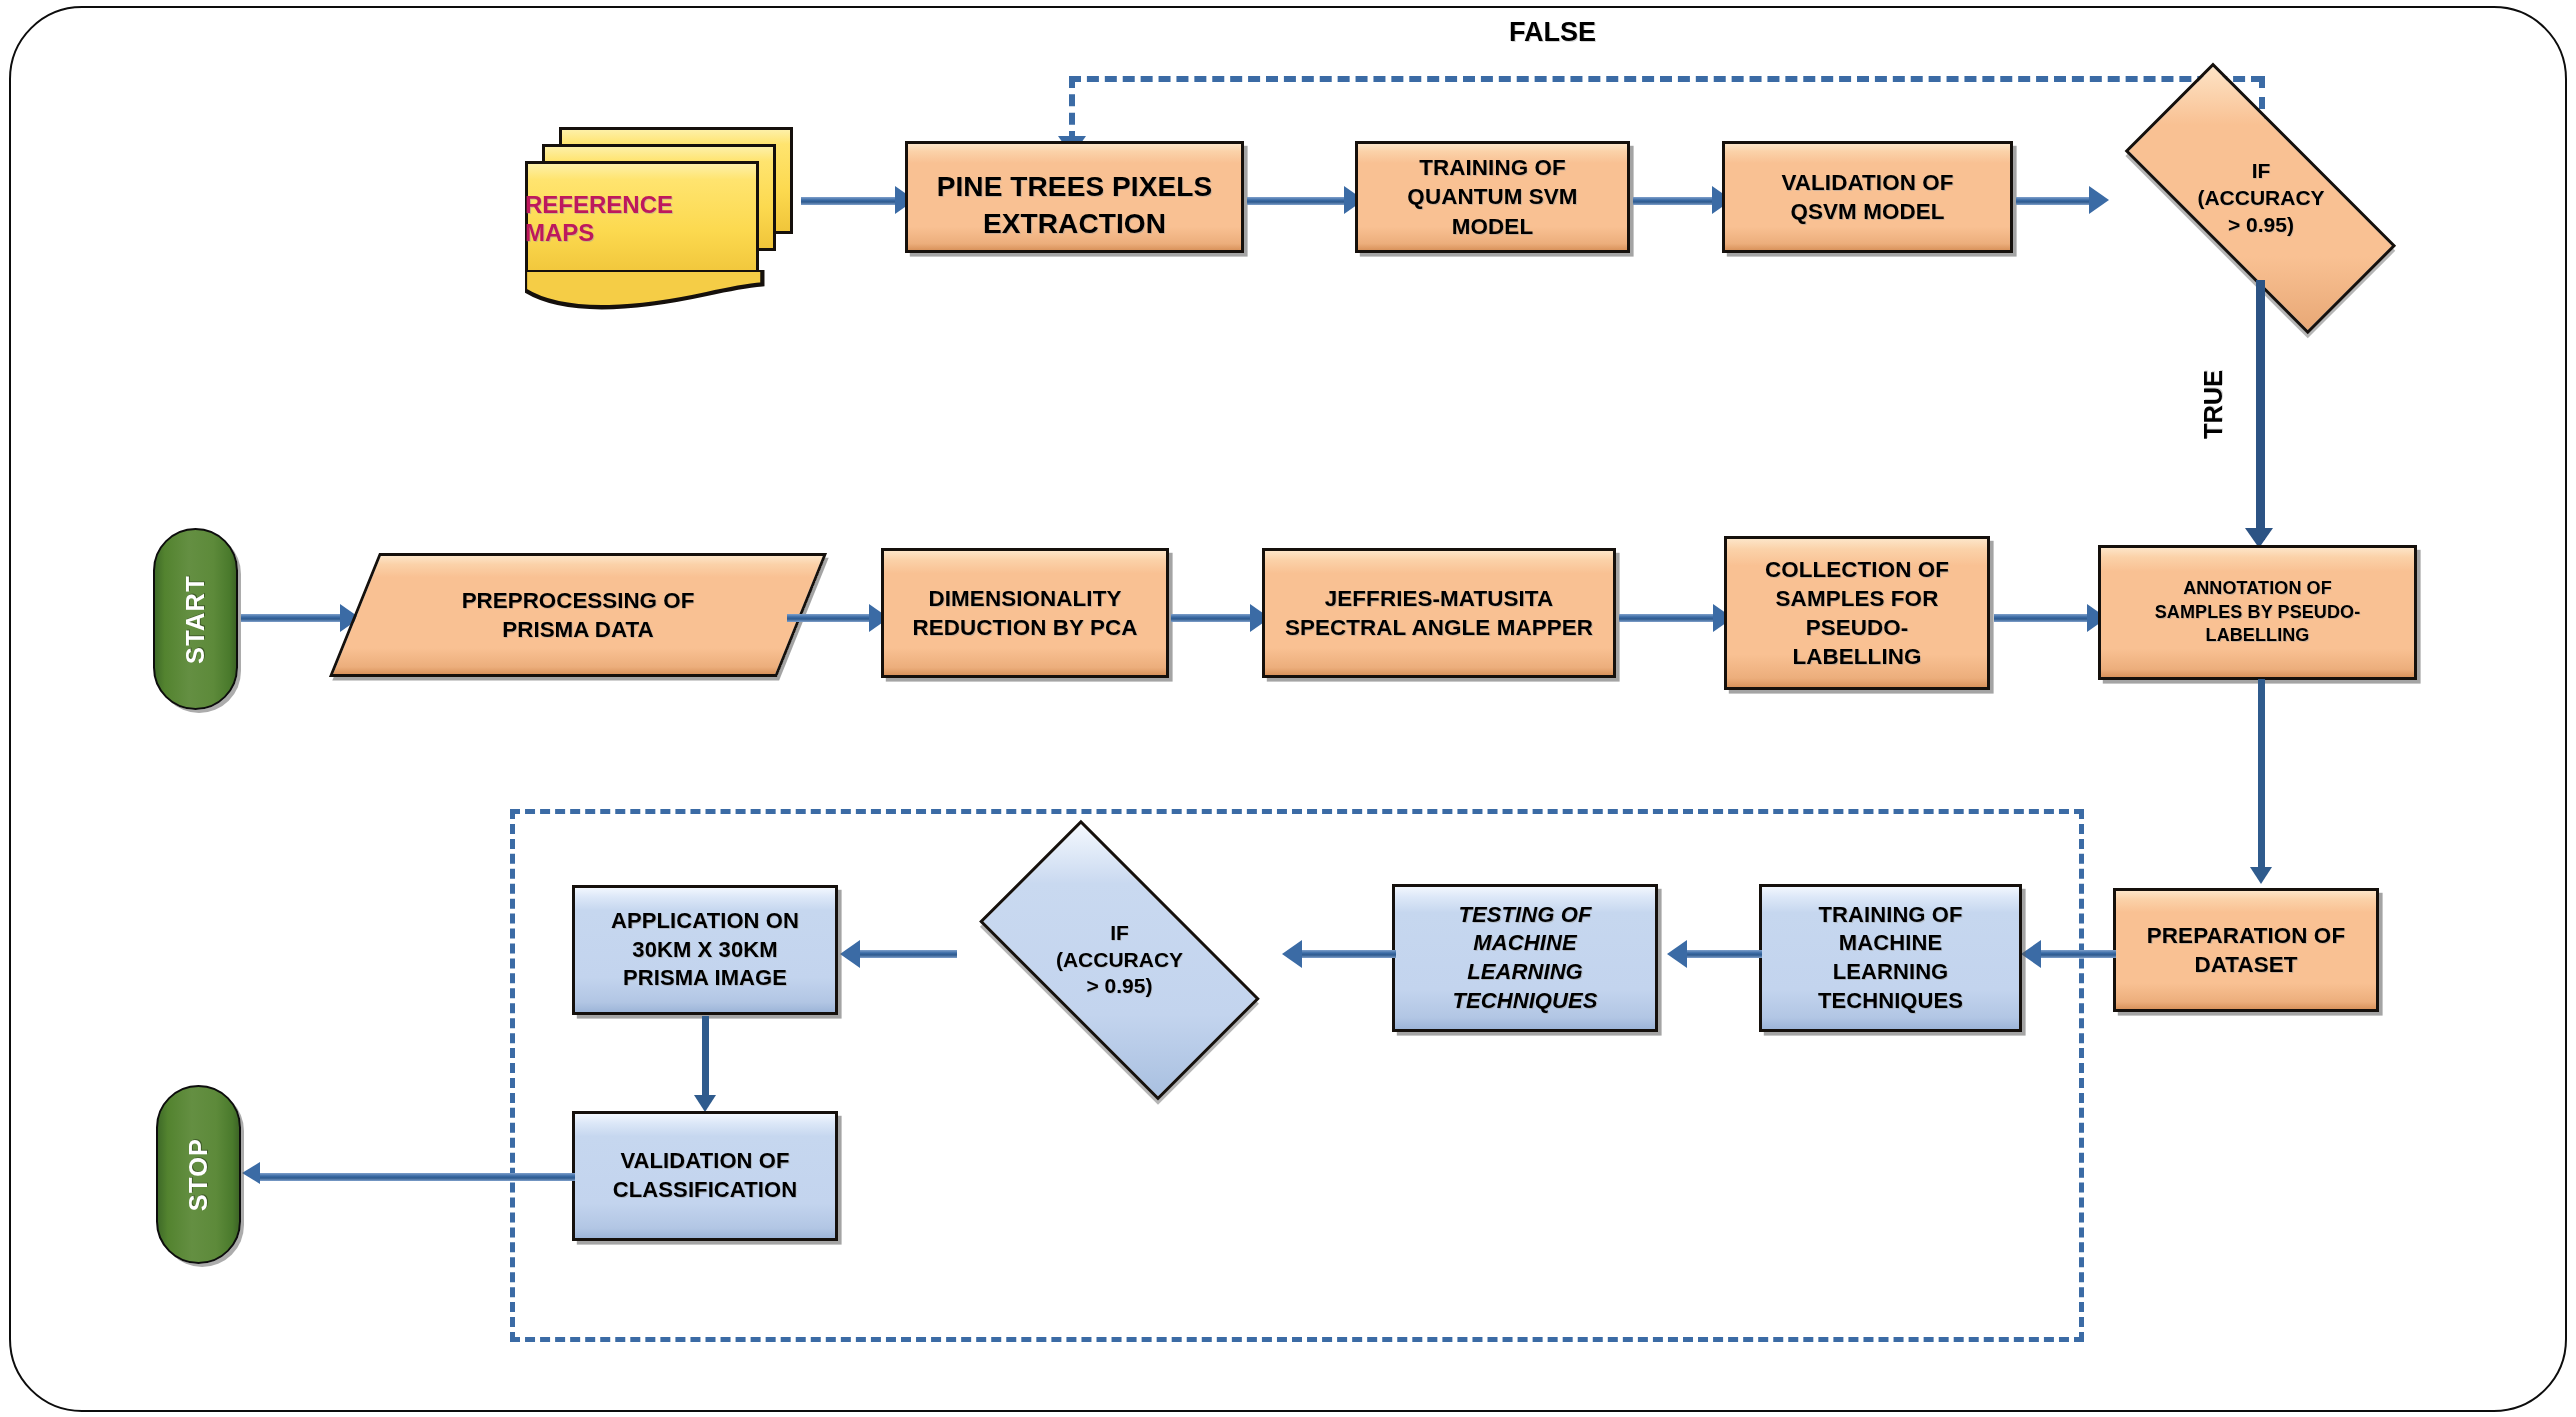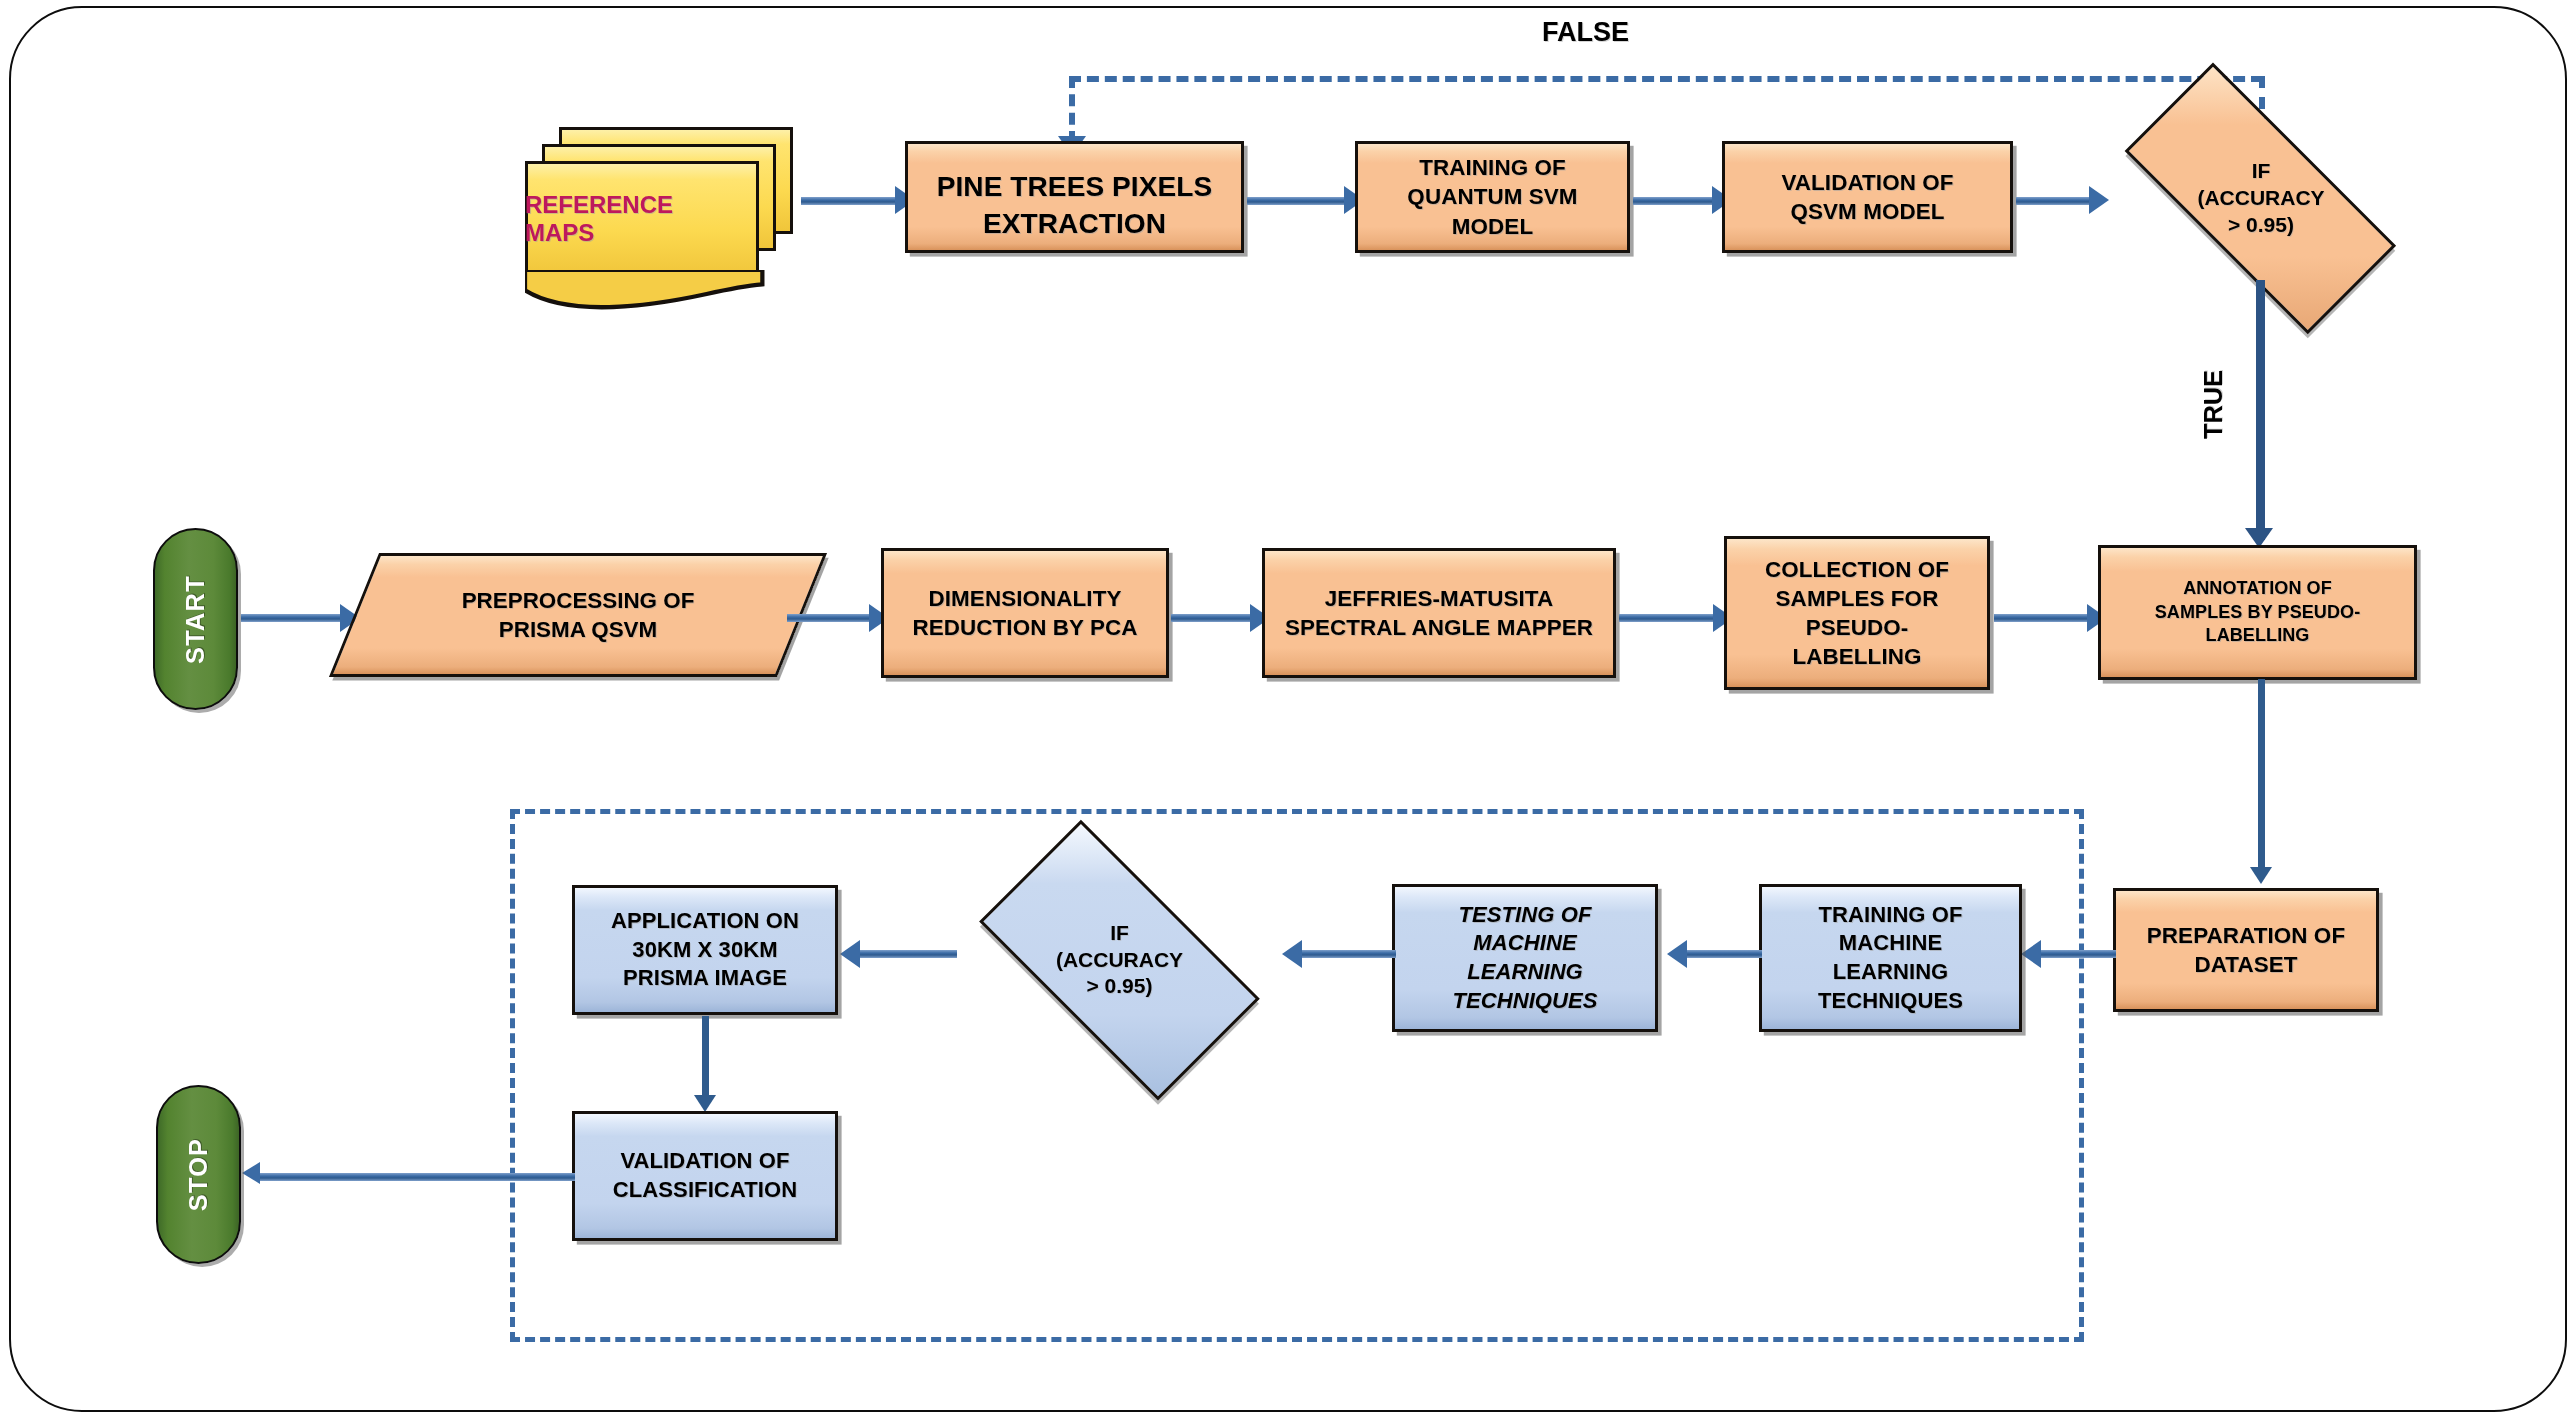--- a/index.html
+++ b/index.html
@@ -227,21 +227,21 @@
 </style>
 </head>
 <body>
 
 <div id="stage">
 
   <div id="outer-frame"></div>
 
   <div id="dashed-group"></div>
 
-  <div class="branch-label" style="left:1542px; top:17px; font-size:27px;">FALSE</div>
+  <div class="branch-label" style="left:1509px; top:17px; font-size:27px;">FALSE</div>
 
   <div class="dash-h" style="left:1069px; top:76px; width:1194px;"></div>
 
   <div class="dash-v" style="left:2259px; top:76px; height:54px;"></div>
 
   <div class="dash-v" style="left:1069px; top:76px; height:67px;"></div>
   <div class="arrow down" style="left:1058px; top:136px; border-top-color:#3b6ba5;"></div>
 
   <div class="multidoc" style="left:525px; top:127px; width:272px; height:188px;">
     <div class="sheet s1"></div>
@@ -295,21 +295,21 @@
   <div class="pill-green" style="left:153px; top:528px; width:85px; height:182px;">
     <span class="vlabel" style="font-size:25.4px;">START</span>
   </div>
 
   <div class="conn h" style="left:241px; top:614px; width:103px;"></div>
   <div class="arrow right" style="left:340px; top:604px;"></div>
 
   <div class="parallelogram" style="left:354px; top:553px; width:448px; height:124px;">
     <div class="skewbg"></div>
     <div class="label" style="font-size:22.4px;">PREPROCESSING OF
-PRISMA QSVM</div>
+PRISMA DATA</div>
   </div>
 
   <div class="conn h" style="left:787px; top:614px; width:85px;"></div>
   <div class="arrow right" style="left:869px; top:604px;"></div>
 
   <div class="node box-orange" style="left:881px; top:548px; width:288px; height:130px;">
     <span class="label" style="font-size:22.4px;">DIMENSIONALITY
 REDUCTION BY PCA</span>
   </div>
 

